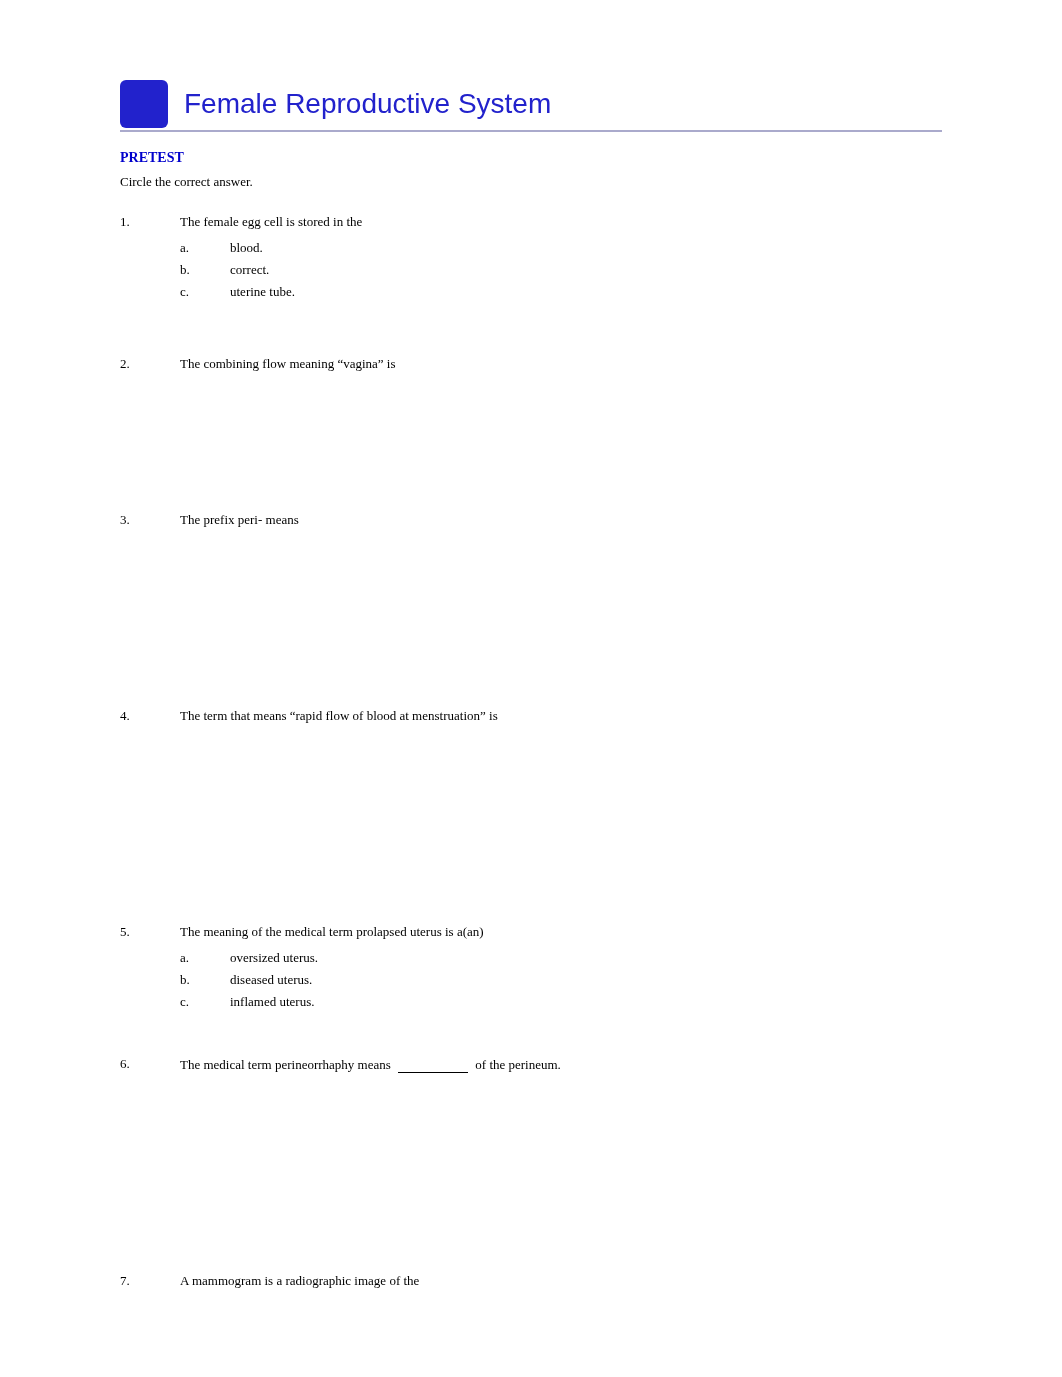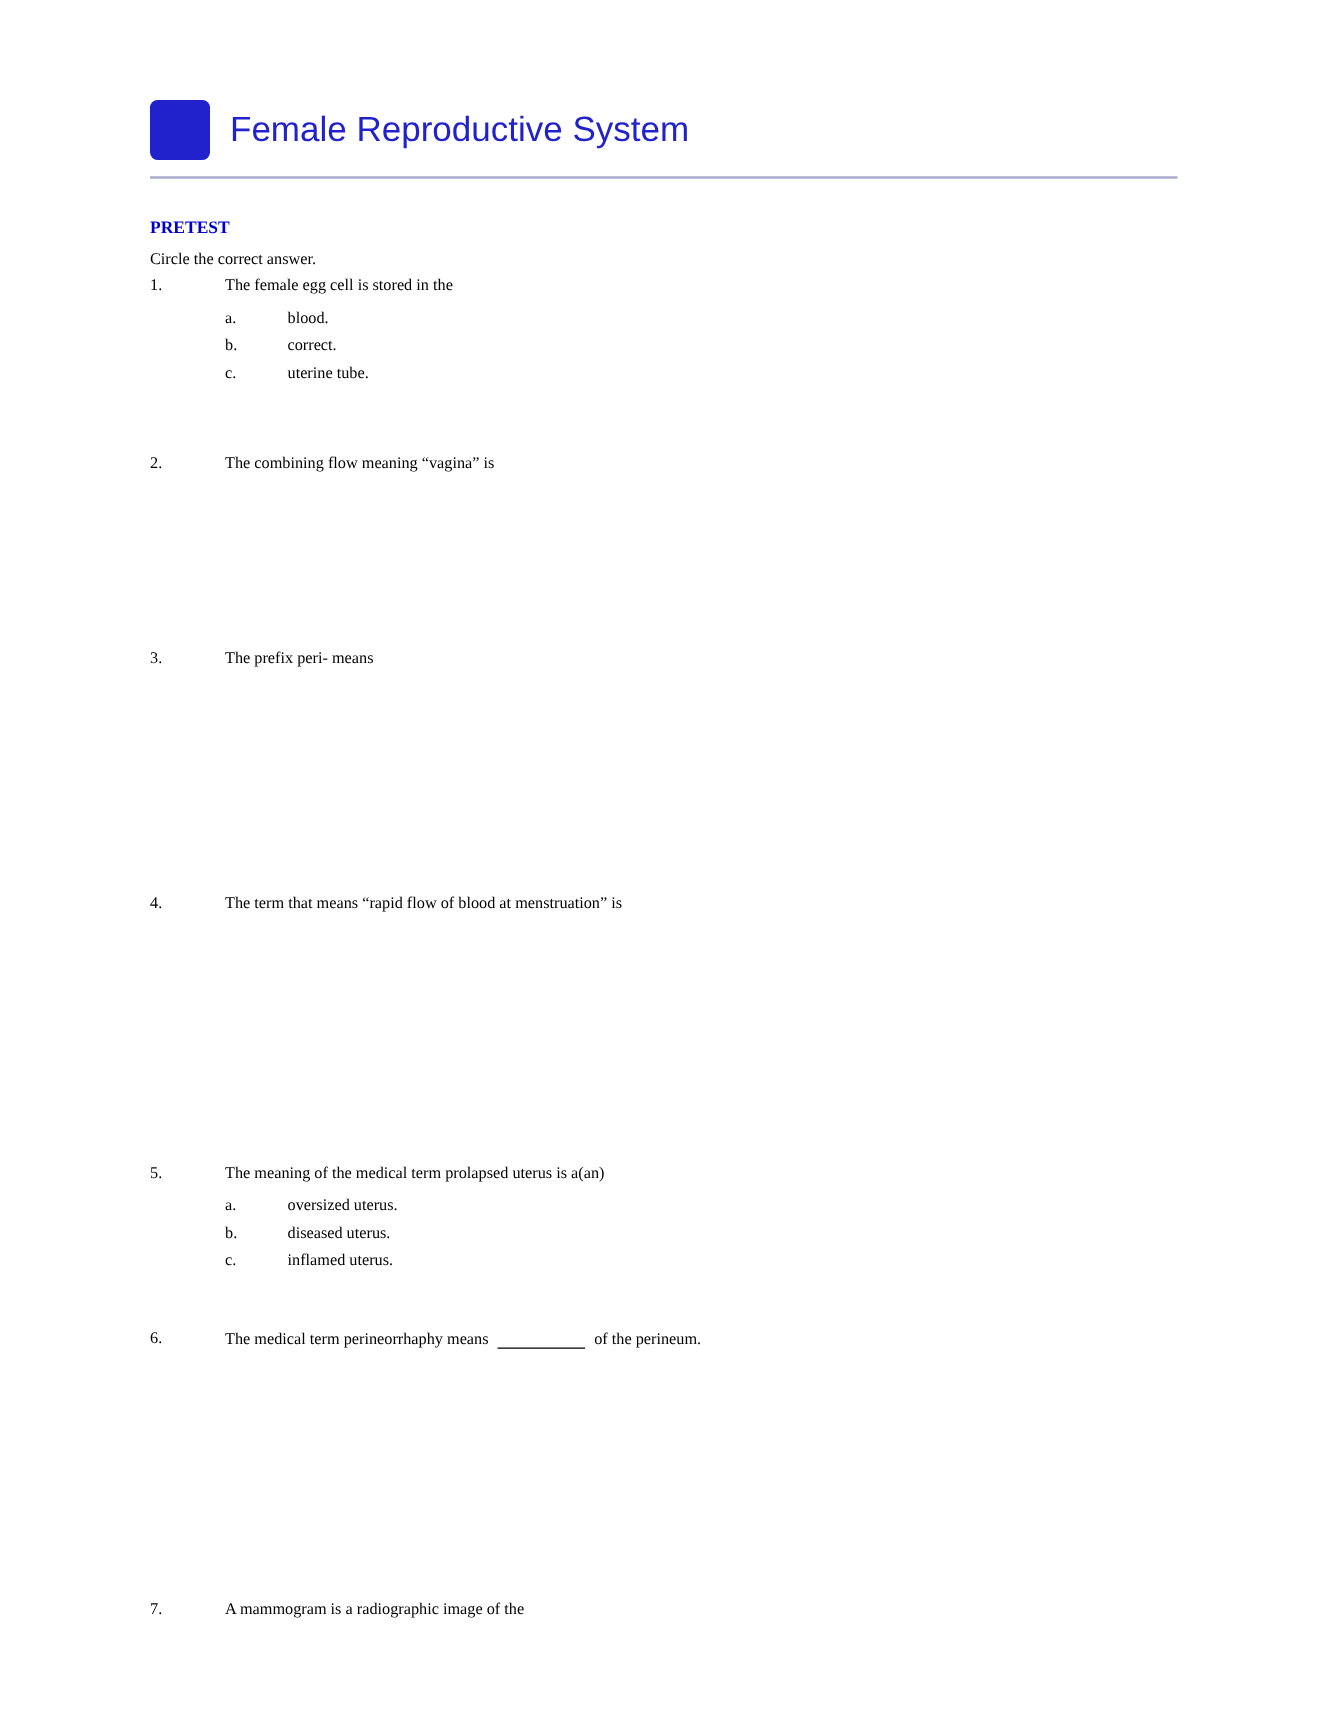--- a/index.html
+++ b/index.html
@@ -21,21 +21,21 @@
       padding: 80px 120px 80px 120px;
       max-width: 1062px;
       margin: 0 auto;
     }
 
     .header-section {
       display: flex;
       align-items: center;
       margin-bottom: 8px;
       border-bottom: 2px solid #aaaacc;
-      padding-bottom: 13px;
+      padding-bottom: 2px;
     }
 
     .header-icon {
       width: 48px;
       height: 48px;
       background: #2222cc;
       border-radius: 6px;
       margin-right: 16px;
       flex-shrink: 0;
     }
@@ -44,27 +44,27 @@
       font-size: 28px;
       color: #2222cc;
       font-family: Arial, sans-serif;
       font-weight: normal;
     }
 
     .section-label {
       color: #0000cc;
       font-size: 14px;
       font-weight: bold;
-      margin-top: 32px;
+      margin-top: 18px;
       margin-bottom: 8px;
     }
 
     .instruction {
       font-size: 13px;
-      margin-bottom: 5px;
+      margin-bottom: 24px;
       color: #000;
     }
 
     .question-block {
       display: flex;
       margin-bottom: 20px;
     }
 
     .question-number {
       min-width: 60px;

